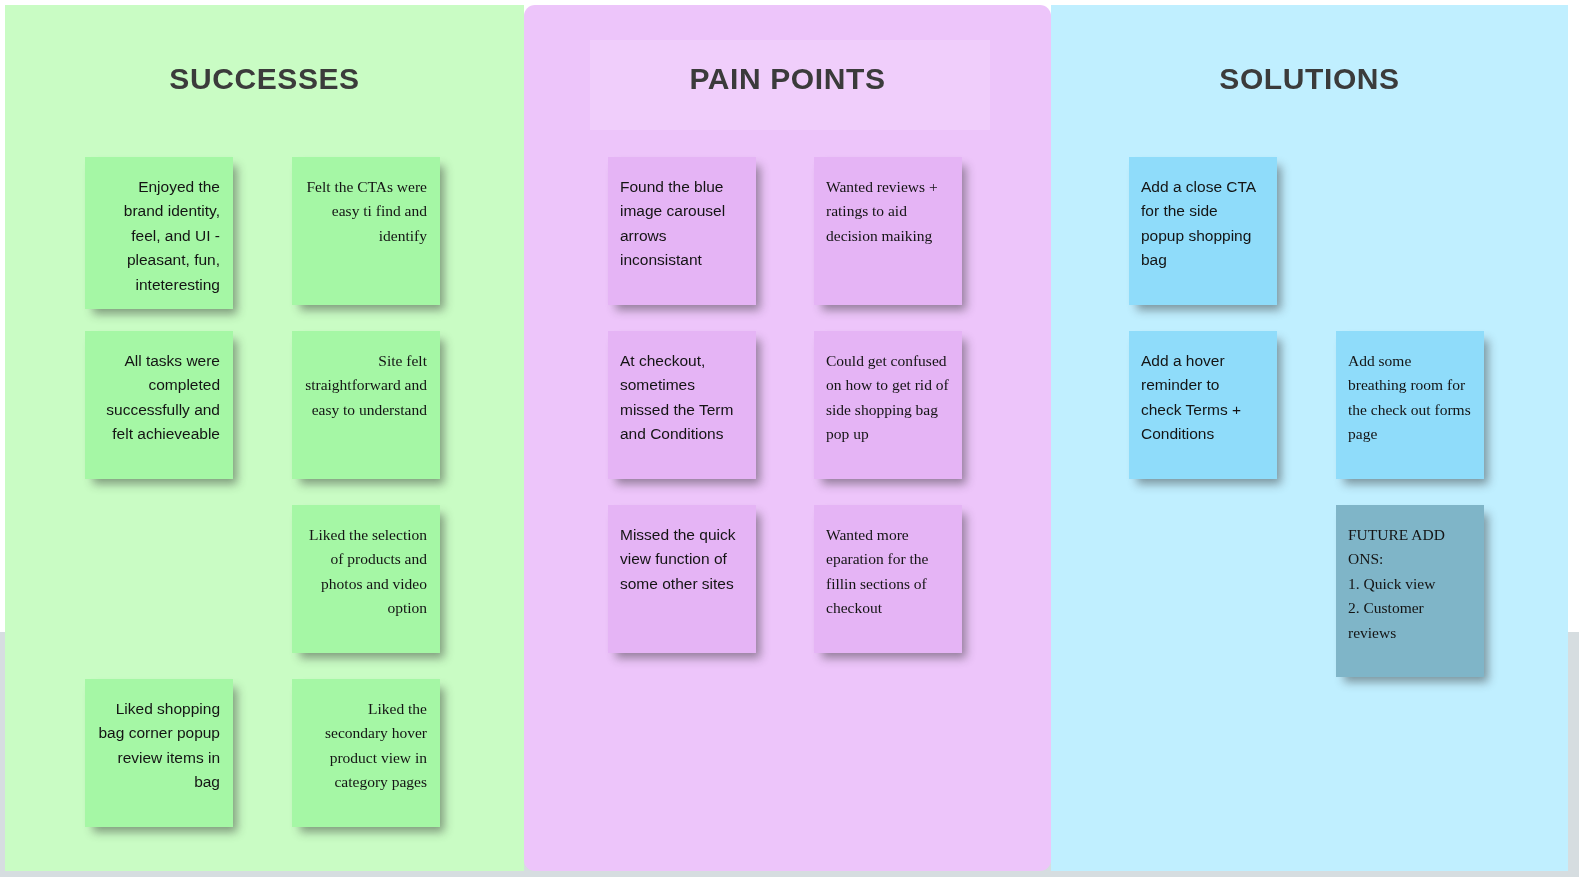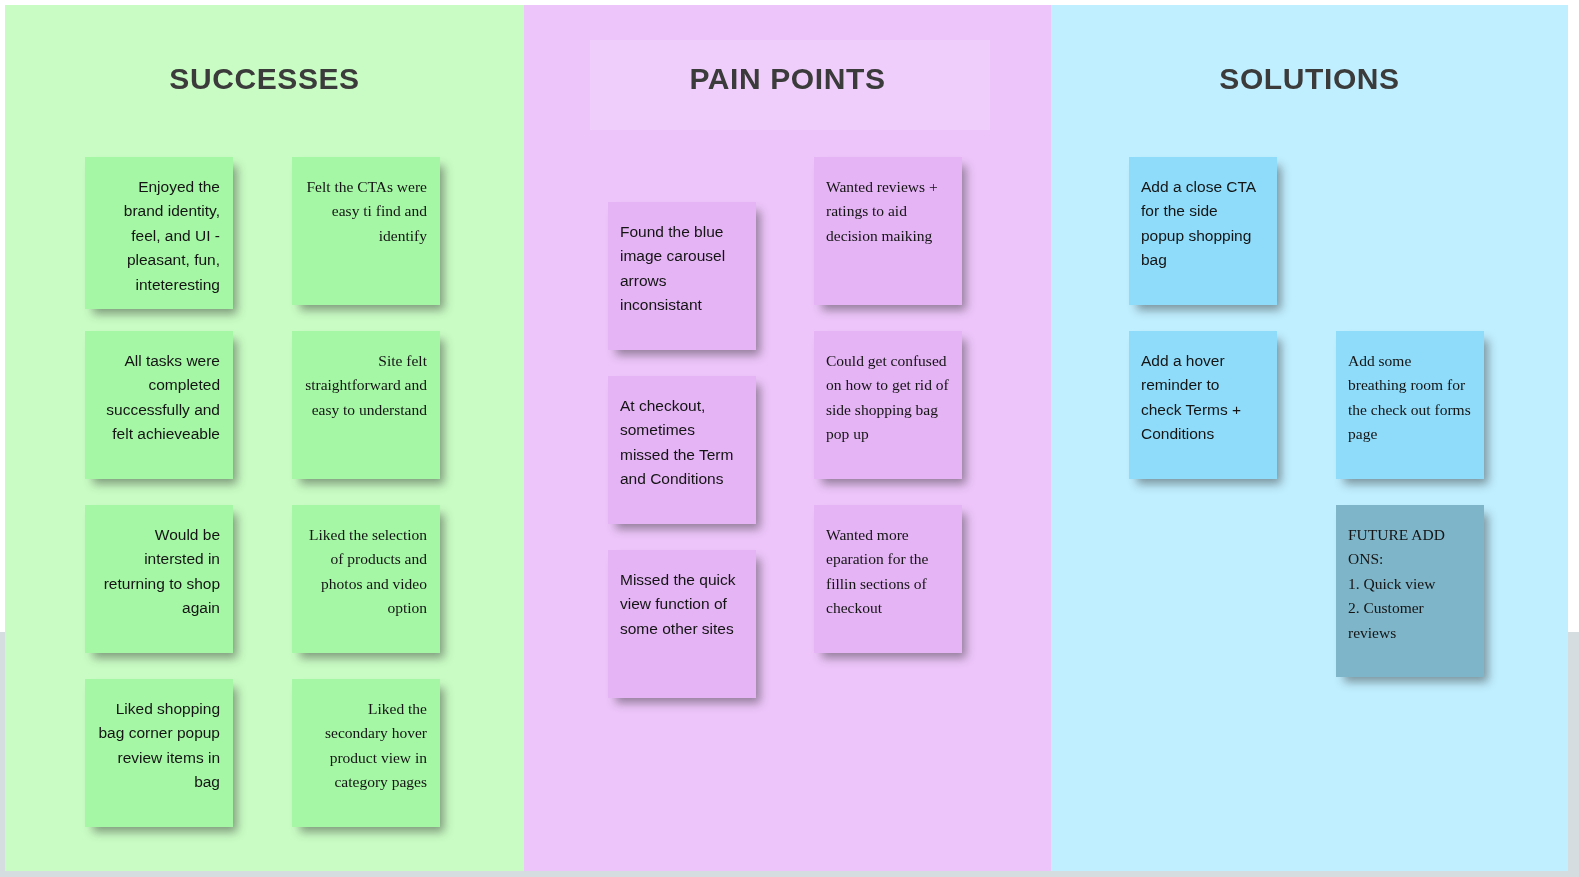--- a/index.html
+++ b/index.html
@@ -34,21 +34,21 @@
     flex-direction: row;
     overflow: hidden;
   }
 
   .column {
     position: relative;
     height: 100%;
     box-sizing: border-box;
   }
   .col-successes { width: 519px; background: #c9fcc4; }
-  .col-pain      { width: 527px; background: #edc5fa; }
+  .col-pain      { width: 527px; background: #edc5fa; border-radius: 11px; }
   .col-solutions { width: 517px; background: #c0efff; }
 
   
   .title-backdrop {
     position: absolute;
     left: 66px;
     top: 35px;
     width: 400px;
     height: 90px;
     background: rgba(255,255,255,0.17);
@@ -97,21 +97,21 @@
   
   .cA { left: 80px; }
   .cB { left: 287px; font-family: Liberation Serif, serif; }
 
   .r1 { top: 0px; }
   .r2 { top: 174px; }
   .r3 { top: 348px; }
   .r4 { top: 522px; }
 
   
-  .col-pain .cA { left: 84px; margin-top: 45px; }
+  .col-pain .cA { left: 84px; }
   .col-pain .cB { left: 290px; }
 
   
   .col-solutions .cA { left: 78px; }
   .col-solutions .cB { left: 285px; }
 
   .note-tall { min-height: 172px; }
 </style>
 </head>
 <body>
@@ -119,21 +119,20 @@
 <div class="canvas">
   <div class="board">
 
     <section class="column col-successes">
       <div class="col-title">SUCCESSES</div>
       <div class="notes">
         <div class="note note-green cA r1">Enjoyed the brand identity, feel, and UI - pleasant, fun, inteteresting</div>
         <div class="note note-green cB r1">Felt the CTAs were easy ti find and identify</div>
         <div class="note note-green cA r2">All tasks were completed successfully and felt achieveable</div>
         <div class="note note-green cB r2">Site felt straightforward and easy to understand</div>
-        <div class="note note-green cA r3">Would be intersted in returning to shop again</div>
         <div class="note note-green cA r4">Liked shopping bag corner popup review items in bag</div>
         <div class="note note-green cB r3">Liked the selection of products and photos  and video option</div>
         <div class="note note-green cB r4">Liked the secondary hover product view in category pages</div>
       </div>
     </section>
 
     <section class="column col-pain">
       <div class="title-backdrop"></div>
       <div class="col-title">PAIN POINTS</div>
       <div class="notes">

